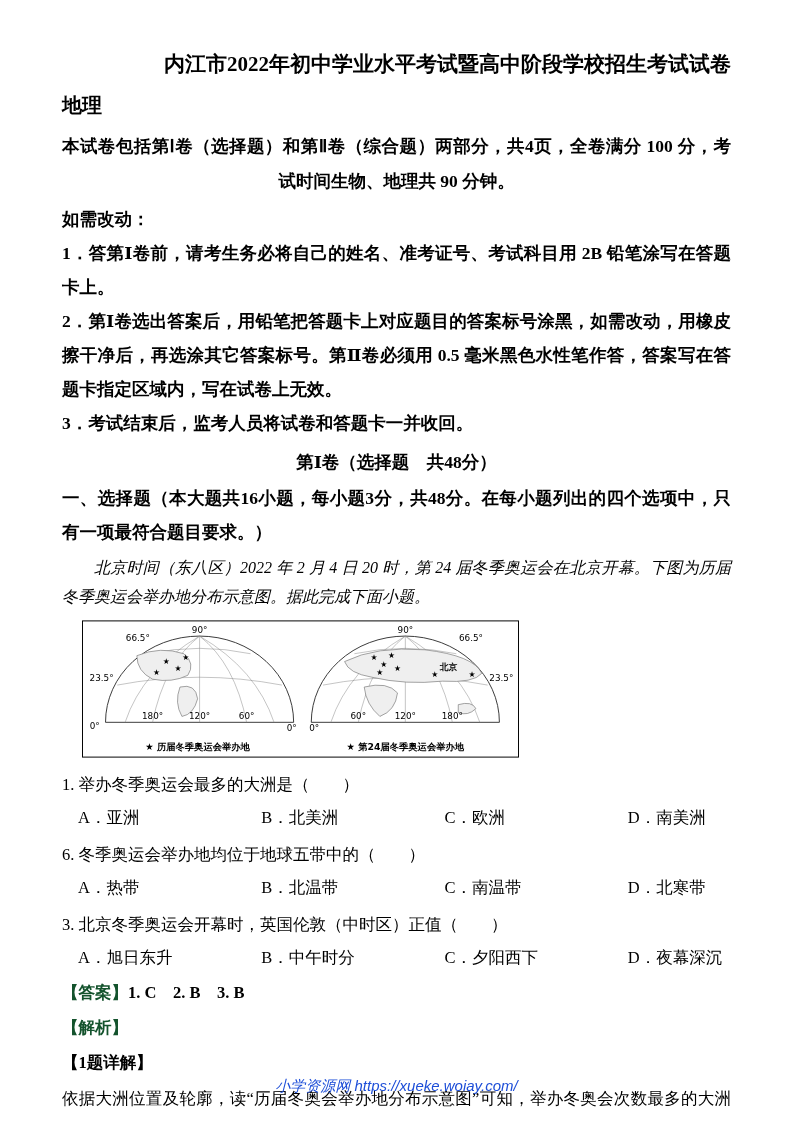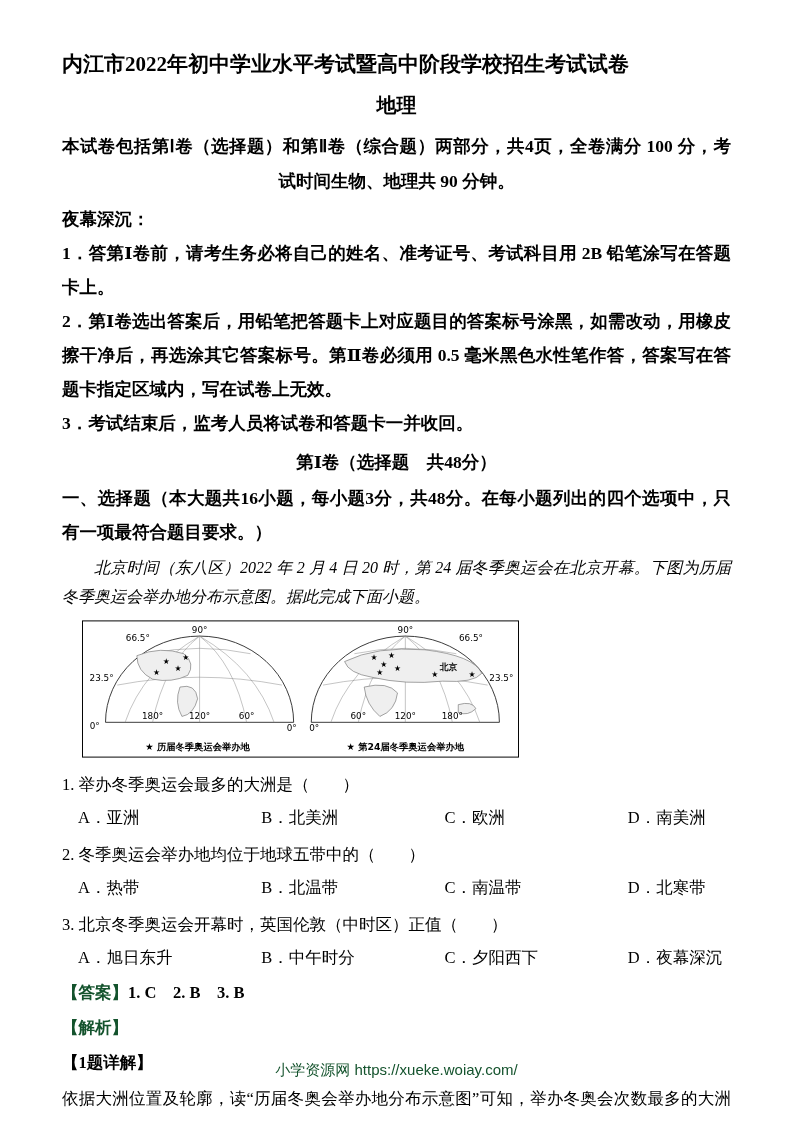--- a/index.html
+++ b/index.html
@@ -2,60 +2,61 @@
 <html><head>
 <meta charset="utf-8">
 <style>
   html,body{margin:0;padding:0;}
   body{
     width:793px;height:1122px;background:#ffffff;color:#000;
     font-family:"Liberation Serif","DejaVu Serif",serif;
     position:relative;overflow:hidden;
   }
   .page{box-sizing:border-box;padding:50px 62px 0 62px;}
-  .doc-title{font-size:21px;font-weight:bold;text-align:left;margin:0 0 12px 0;line-height:1.4;}
-  .subject{font-size:20px;font-weight:bold;text-align:center;margin:0 0 10px 0;line-height:1.4;}
+  .doc-title{font-size:21px;font-weight:bold;text-align:right;margin:0 0 12px 0;line-height:1.4;}
+  .subject{font-size:20px;font-weight:bold;text-align:left;margin:0 0 10px 0;line-height:1.4;}
   .intro{font-size:17.5px;font-weight:bold;line-height:1.95;text-align:justify;text-align-last:center;margin:0 0 4px 0;font-family:Liberation Serif, serif;}
   .notice-head{font-size:17.5px;font-weight:bold;line-height:1.95;margin:2px 0 0 0;}
   .notice{font-size:17.5px;font-weight:bold;line-height:1.95;text-align:justify;margin:0;}
   .part-title{font-size:17.5px;font-weight:bold;text-align:center;line-height:1.95;margin:4px 0 2px 0;}
   .section-head{font-size:17.5px;font-weight:bold;line-height:1.95;text-align:justify;margin:0 0 4px 0;}
   .passage{font-size:16px;line-height:1.85;text-align:justify;text-indent:2em;margin:4px 0 8px 0;font-style:italic;}
   .figure-wrap{margin:6px 0 10px 20px;}
   .figure-wrap svg{display:block;}
   .q-stem{font-size:16.5px;line-height:2;margin:4px 0 0 0;}
   .options{display:flex;font-size:16.5px;line-height:2;margin:0;}
   .options span{flex:0 0 25%;text-align:left;margin-left:16px;}
   .answer-line{font-size:16.5px;line-height:2;margin:2px 0 0 0;}
   .blue{color:#14532d;font-weight:bold;}
   .pre{white-space:pre-wrap;font-weight:bold;}
   .detail-head{font-size:16.5px;font-weight:bold;line-height:2;margin:2px 0 0 0;}
   .detail-text{font-size:16.5px;line-height:1.95;text-align:justify;margin:4px 0 0 0;}
   .footer{
-    position:absolute;left:0;bottom:42px;width:100%;
-    text-align:center;color:#14532d;font-size:15px;
+    position:absolute;left:0;bottom:26px;width:100%;
+    text-align:center;color:#1d4ed8;font-size:15px;
     font-family:"Liberation Sans","DejaVu Sans",sans-serif;
+    font-style:italic;
   }
   svg text{font-family:"DejaVu Sans",sans-serif;fill:#000;}
   .tick{font-size:9px;}
   .star{font-size:8px;}
   .legend{font-size:9.5px;font-weight:bold;}
   .bj{font-size:9px;font-weight:bold;}
 </style>
 </head>
 <body>
 
 <div class="page">
 
   <h1 class="doc-title">内江市2022年初中学业水平考试暨高中阶段学校招生考试试卷</h1>
   <div class="subject">地理</div>
 
   <p class="intro">本试卷包括第Ⅰ卷（选择题）和第Ⅱ卷（综合题）两部分，共4页，全卷满分 100 分，考试时间生物、地理共 90 分钟。</p>
 
-  <div class="notice-head">夜幕深沉：</div>
+  <div class="notice-head">如需改动：</div>
   <p class="notice">1．答第Ⅰ卷前，请考生务必将自己的姓名、准考证号、考试科目用 2B 铅笔涂写在答题卡上。</p>
   <p class="notice">2．第Ⅰ卷选出答案后，用铅笔把答题卡上对应题目的答案标号涂黑，如需改动，用橡皮擦干净后，再选涂其它答案标号。第Ⅱ卷必须用 0.5 毫米黑色水性笔作答，答案写在答题卡指定区域内，写在试卷上无效。</p>
   <p class="notice">3．考试结束后，监考人员将试卷和答题卡一并收回。</p>
 
   <div class="part-title">第Ⅰ卷（选择题　共48分）</div>
   <p class="section-head">一、选择题（本大题共16小题，每小题3分，共48分。在每小题列出的四个选项中，只有一项最符合题目要求。）</p>
 
   <p class="passage">北京时间（东八区）2022 年 2 月 4 日 20 时，第 24 届冬季奥运会在北京开幕。下图为历届冬季奥运会举办地分布示意图。据此完成下面小题。</p>
 
   <div class="figure-wrap">
@@ -130,21 +131,21 @@
   </div>
 
   <p class="q-stem">1. 举办冬季奥运会最多的大洲是（　　）</p>
   <div class="options">
     <span>A．亚洲</span>
     <span>B．北美洲</span>
     <span>C．欧洲</span>
     <span>D．南美洲</span>
   </div>
 
-  <p class="q-stem">2. 冬季奥运会举办地均位于地球五带中的（　　）</p>
+  <p class="q-stem">6. 冬季奥运会举办地均位于地球五带中的（　　）</p>
   <div class="options">
     <span>A．热带</span>
     <span>B．北温带</span>
     <span>C．南温带</span>
     <span>D．北寒带</span>
   </div>
 
   <p class="q-stem">3. 北京冬季奥运会开幕时，英国伦敦（中时区）正值（　　）</p>
   <div class="options">
     <span>A．旭日东升</span>

